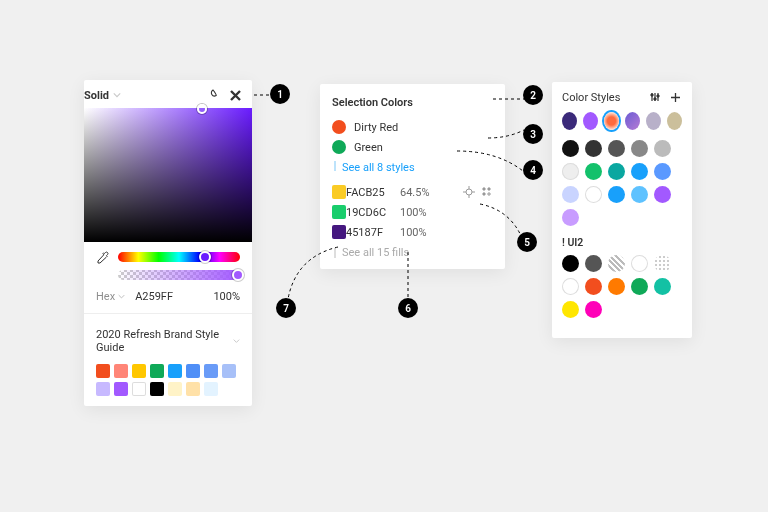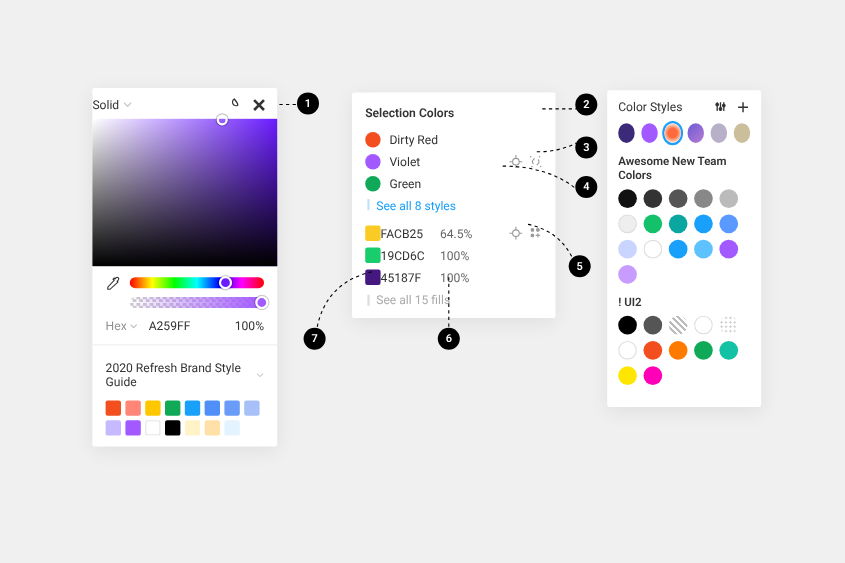--- a/index.html
+++ b/index.html
@@ -12,21 +12,21 @@
     position: relative;
   }
   .panel {
     position: absolute;
     background: #fff;
     border-radius: 2px;
     box-shadow: 0 4px 18px rgba(0,0,0,0.07);
   }
   
   #pA { left: 84px; top: 80px; width: 168px; padding: 0 0 10px 0;}
-  .pA-hdr { display:flex; align-items:center; padding:8px 10px 6px 0; font-weight:400;}
+  .pA-hdr { display:flex; align-items:center; padding:8px 10px 6px 0; font-weight:700;}
   .pA-hdr .sp { flex:1 }
   .pA-hdr .ic { width:14px;height:14px; display:flex;align-items:center;justify-content:center; stroke:#333; cursor:pointer;}
   .pA-hdr .closebox{ stroke-width:2.4;}
   .chev { margin-left:4px; opacity:.45;}
   .grad {
     height: 134px; margin: 0;
     background:
       linear-gradient(to bottom, rgba(0,0,0,0) 0%, #000 100%),
       linear-gradient(to right, #fff 0%, #6a1cff 100%);
     position:relative;
@@ -177,33 +177,20 @@
 </div>
 
 <div id="pB" class="panel">
   <h4>Selection Colors</h4>
   <div id="scList">
       <div class="scRow">
         <span class="dot" style="background:#F24E1E"></span>
         <span class="nm">Dirty Red</span>
       </div>
       <div class="scRow">
-        <span class="dot" style="background:#A259FF"></span>
-        <span class="nm">Violet</span>
-        <span class="ics">
-          <svg viewBox="0 0 12 12">
-            <circle cx="6" cy="6" r="3" fill="none" stroke="#999"></circle>
-            <path d="M6 0v3M6 9v3M0 6h3M9 6h3" stroke="#999"></path>
-          </svg>
-          <svg viewBox="0 0 12 12">
-            <path d="M4 8a2.5 2.5 0 010-4l1-1M8 4a2.5 2.5 0 010 4l-1 1M2 2l-1-1M10 10l1 1M3 10l-1 1M9 2l1-1" fill="none" stroke="#999"></path>
-          </svg>
-        </span>
-      </div>
-      <div class="scRow">
         <span class="dot" style="background:#0FA958"></span>
         <span class="nm">Green</span>
       </div>
     </div>
   <div class="linky">
     <span class="bar"></span>
       <span>See all 8 styles</span>
   </div>
   <div id="fillList">
       <div class="fillRow">
@@ -258,21 +245,20 @@
       </span>
   </div>
   <div class="thumbrow" id="thumbrow">
       <div class="thumb" style="background: rgb(59, 42, 122);"></div>
       <div class="thumb" style="background: rgb(162, 89, 255);"></div>
       <div class="thumb sel" style="background: radial-gradient(circle, rgb(255, 106, 61) 35%, rgb(255, 217, 201) 70%);"></div>
       <div class="thumb" style="background: linear-gradient(135deg, rgb(107, 91, 212), rgb(182, 123, 212));"></div>
       <div class="thumb" style="background: rgb(184, 176, 201);"></div>
       <div class="thumb" style="background: rgb(203, 191, 155);"></div>
     </div>
-  <div class="sec-t">Awesome New Team Colors</div>
   <div class="cgrid" id="g1">
       <div class="cg" style="background: rgb(17, 17, 17);"></div>
       <div class="cg" style="background: rgb(51, 51, 51);"></div>
       <div class="cg" style="background: rgb(85, 85, 85);"></div>
       <div class="cg" style="background: rgb(136, 136, 136);"></div>
       <div class="cg" style="background: rgb(187, 187, 187);"></div>
       <div class="cg outline" style="background: rgb(238, 238, 238);"></div>
       <div class="cg" style="background: rgb(19, 193, 107);"></div>
       <div class="cg" style="background: rgb(10, 167, 160);"></div>
       <div class="cg" style="background: rgb(24, 160, 251);"></div>

